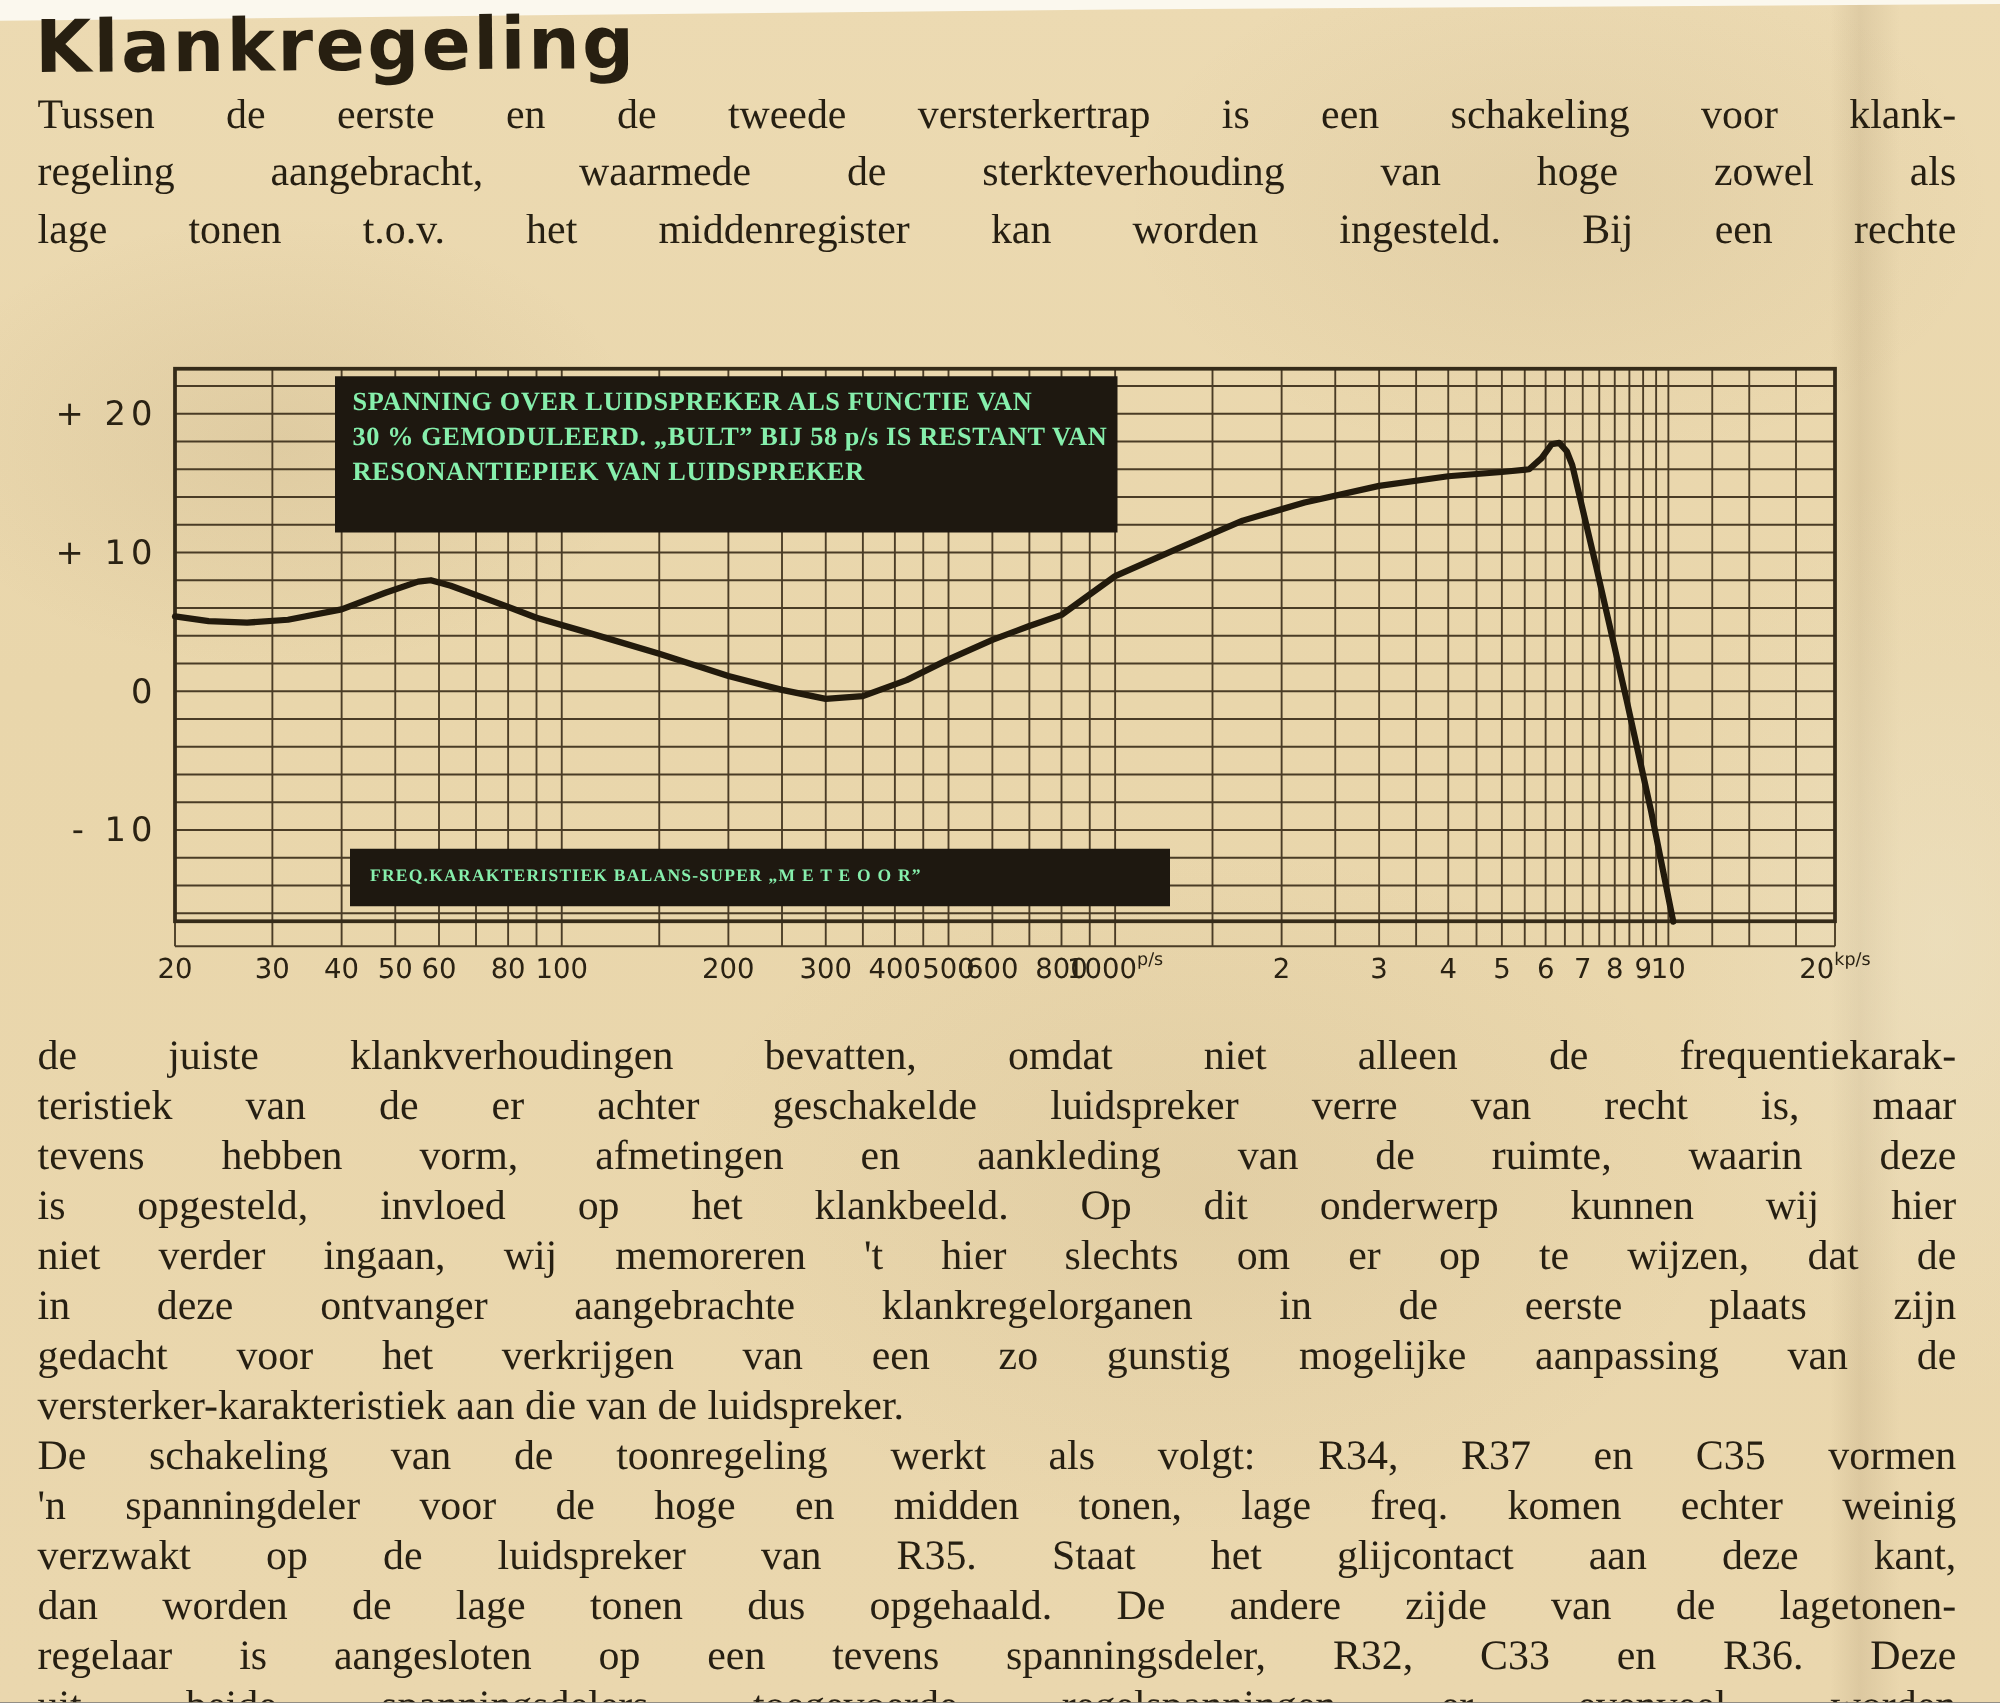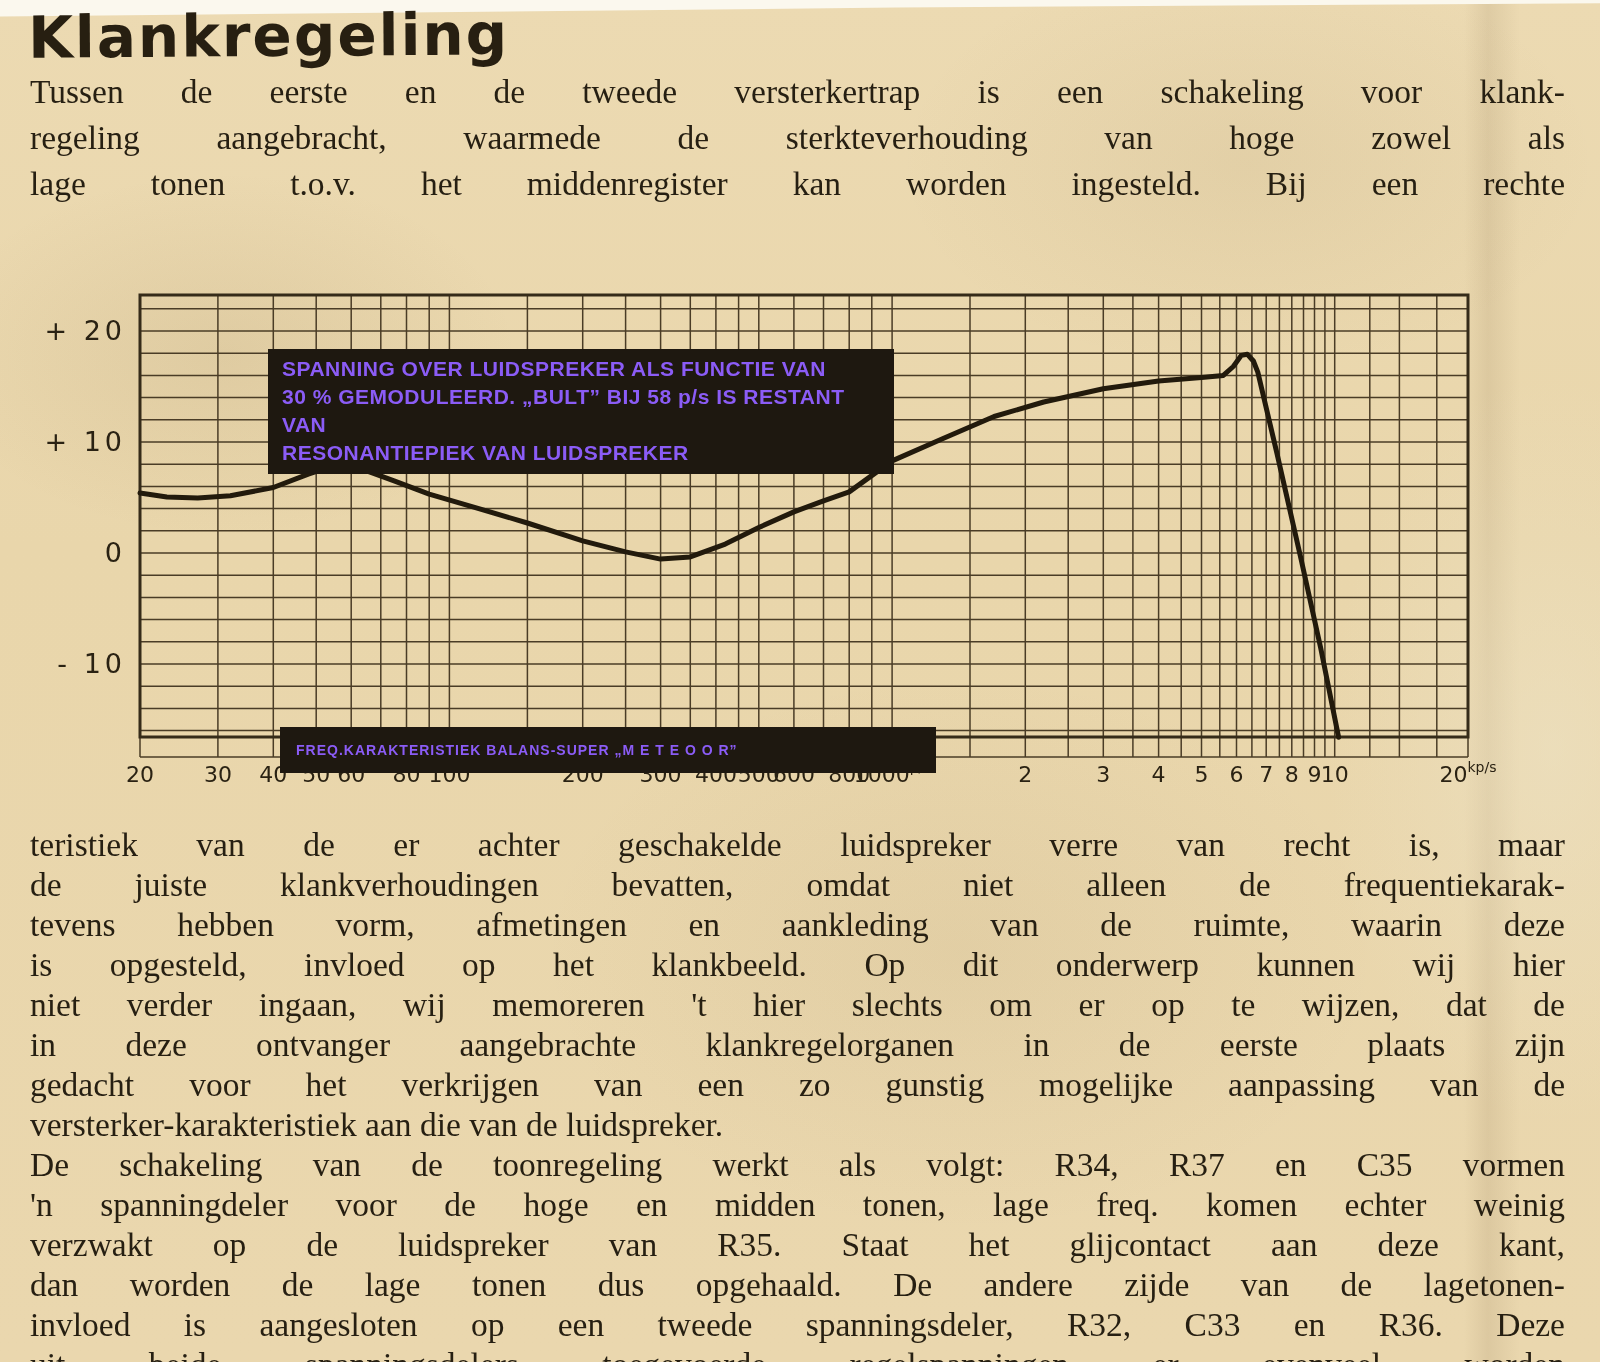--- a/index.html
+++ b/index.html
@@ -27,22 +27,22 @@
   .jl.end{text-align-last:left;}
   .clip-line{height:17px;overflow:hidden;}
   
   .chart-wrap{position:absolute;left:0;top:255px;width:1600px;height:540px;}
   svg{position:absolute;left:0;top:0;}
   .grid{stroke:#4a3c26;stroke-width:1.5;}
   .gframe{fill:none;stroke:#352b19;stroke-width:3;}
   .curve{fill:none;stroke:#221a0c;stroke-width:5;stroke-linejoin:round;stroke-linecap:round;}
   .ylab{font-family:"DejaVu Sans",sans-serif;font-size:27px;fill:#2a2213;letter-spacing:4px;}
   .xlab{font-family:"DejaVu Sans",sans-serif;font-size:22px;fill:#2a2213;}
-  .label-box{position:absolute;background:#1e1810;color:#8b5cf6;
-    font-family:Liberation Sans, sans-serif;font-weight:700;margin-top:48px;}
+  .label-box{position:absolute;background:#1e1810;color:#86efac;
+    font-family:Liberation Serif, serif;font-weight:700;}
   .box1{left:268px;top:301px;width:612px;height:119px;padding:6px 0 0 14px;
     font-size:21px;line-height:28px;letter-spacing:0.5px;}
   .box2{left:280px;top:679px;width:640px;height:46px;padding-left:16px;
     font-size:14px;line-height:46px;letter-spacing:1px;}
 </style>
 </head>
 <body>
 
 <div class="page">
   <div class="top-strip"></div>
@@ -201,28 +201,28 @@
       <div>SPANNING OVER LUIDSPREKER ALS FUNCTIE VAN</div>
       <div>30 % GEMODULEERD. „BULT” BIJ 58 p/s IS RESTANT VAN</div>
       <div>RESONANTIEPIEK VAN LUIDSPREKER</div>
     </div>
     <div class="label-box box2" style="top:424px;">
       <span>FREQ.KARAKTERISTIEK BALANS-SUPER „M E T E O O R”</span>
     </div>
   </div>
 
   <div class="para bodytext">
+    <div class="jl">de juiste klankverhoudingen bevatten, omdat niet alleen de frequentiekarak-</div>
     <div class="jl">teristiek van de er achter geschakelde luidspreker verre van recht is, maar</div>
-    <div class="jl">de juiste klankverhoudingen bevatten, omdat niet alleen de frequentiekarak-</div>
     <div class="jl">tevens hebben vorm, afmetingen en aankleding van de ruimte, waarin deze</div>
     <div class="jl">is opgesteld, invloed op het klankbeeld. Op dit onderwerp kunnen wij hier</div>
     <div class="jl">niet verder ingaan, wij memoreren 't hier slechts om er op te wijzen, dat de</div>
     <div class="jl">in deze ontvanger aangebrachte klankregelorganen in de eerste plaats zijn</div>
     <div class="jl">gedacht voor het verkrijgen van een zo gunstig mogelijke aanpassing van de</div>
     <div class="jl end">versterker-karakteristiek aan die van de luidspreker.</div>
     <div class="jl">De schakeling van de toonregeling werkt als volgt: R34, R37 en C35 vormen</div>
     <div class="jl">'n spanningdeler voor de hoge en midden tonen, lage freq. komen echter weinig</div>
     <div class="jl">verzwakt op de luidspreker van R35. Staat het glijcontact aan deze kant,</div>
     <div class="jl">dan worden de lage tonen dus opgehaald. De andere zijde van de lagetonen-</div>
-    <div class="jl">invloed is aangesloten op een tweede spanningsdeler, R32, C33 en R36. Deze</div>
+    <div class="jl">regelaar is aangesloten op een tevens spanningsdeler, R32, C33 en R36. Deze</div>
     <div class="jl clip-line">uit beide spanningsdelers toegevoerde regelspanningen er evenveel worden</div>
   </div>
 </div>
 
 </body></html>

